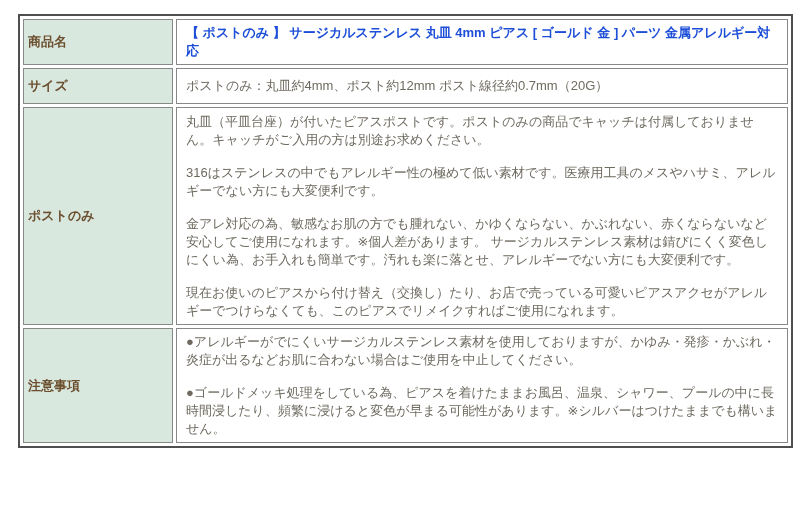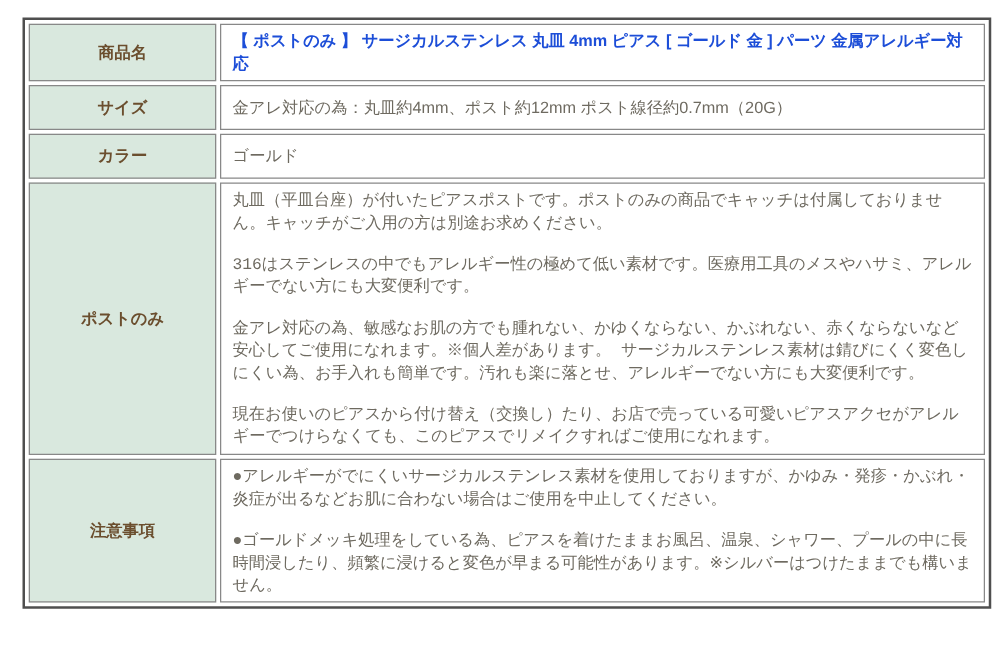--- a/index.html
+++ b/index.html
@@ -30,21 +30,21 @@
     border: 1px solid #888888;
     font-size: 13px;
     line-height: 18px;
     overflow: hidden;
   }
   td.label-cell {
     width: 140px;
     background: #d9e8de;
     color: #6b4e2e;
     font-weight: bold;
-    text-align: center;
+    text-align: left;
     vertical-align: middle;
     padding: 4px 4px;
   }
   td.value-cell {
     background: #ffffff;
     color: #6e6a60;
     text-align: left;
     vertical-align: middle;
     padding: 4px 9px;
   }
@@ -52,40 +52,36 @@
   tr.row-short td.label-cell { height: 26px; }
   td.value-cell.top { vertical-align: middle; }
   td.value-cell p {
     margin: 0 0 15px 0;
   }
   td.value-cell p:last-child { margin-bottom: 0; }
   tr.row-title td.value-cell {
     font-weight: bold;
     color: #1d4ed8;
   }
-  tr.row-description td.value-cell { height: 208px; font-family: Liberation Mono, monospace; }
+  tr.row-description td.value-cell { height: 208px; }
   tr.row-caution td.value-cell { height: 90px; }
 </style>
 </head>
 <body>
 
 <div class="page">
   <table class="spec-table">
     <tbody>
       <tr class="row-short row-title">
         <td class="label-cell">商品名</td>
         <td class="value-cell">【 ポストのみ 】 サージカルステンレス 丸皿 4mm ピアス [ ゴールド 金 ] パーツ 金属アレルギー対応</td>
       </tr>
       <tr class="row-short">
         <td class="label-cell">サイズ</td>
-        <td class="value-cell">金アレ対応の為：丸皿約4mm、ポスト約12mm ポスト線径約0.7mm（20G）</td>
-      </tr>
-      <tr class="row-short">
-        <td class="label-cell">カラー</td>
-        <td class="value-cell">ゴールド</td>
+        <td class="value-cell">ポストのみ：丸皿約4mm、ポスト約12mm ポスト線径約0.7mm（20G）</td>
       </tr>
       <tr class="row-description">
         <td class="label-cell">ポストのみ</td>
         <td class="value-cell top">
           <p>丸皿（平皿台座）が付いたピアスポストです。ポストのみの商品でキャッチは付属しておりません。キャッチがご入用の方は別途お求めください。</p>
           <p>316はステンレスの中でもアレルギー性の極めて低い素材です。医療用工具のメスやハサミ、アレルギーでない方にも大変便利です。</p>
           <p>金アレ対応の為、敏感なお肌の方でも腫れない、かゆくならない、かぶれない、赤くならないなど安心してご使用になれます。※個人差があります。 サージカルステンレス素材は錆びにくく変色しにくい為、お手入れも簡単です。汚れも楽に落とせ、アレルギーでない方にも大変便利です。</p>
           <p>現在お使いのピアスから付け替え（交換し）たり、お店で売っている可愛いピアスアクセがアレルギーでつけらなくても、このピアスでリメイクすればご使用になれます。</p>
         </td>
       </tr>

